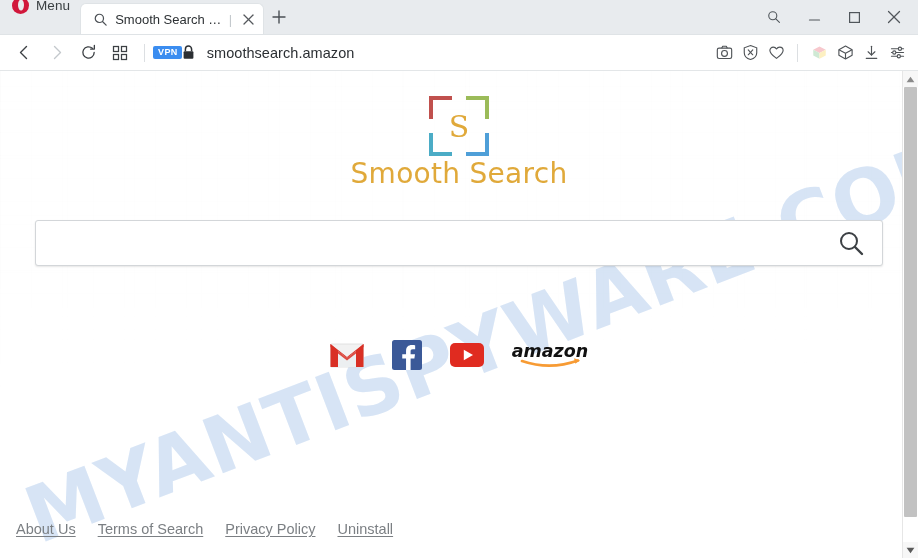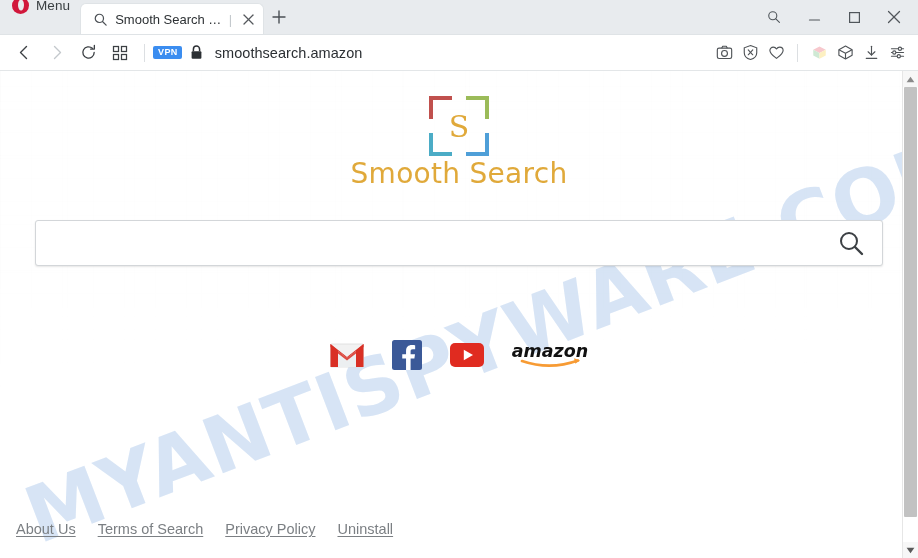--- a/index.html
+++ b/index.html
@@ -150,21 +150,21 @@
   .vpn-badge {
     flex: none;
     background: #3b8df0;
     color: #ffffff;
     font-size: 9px;
     font-weight: bold;
     letter-spacing: .4px;
     padding: 2px 4px 2px 5px;
     border-radius: 2px;
     line-height: 1;
-    margin-right: 8px;
+    margin-right: 0;
   }
   .lock-icon { flex: none; margin-right: 12px; display:flex; }
   .url-text {
     font-size: 14.5px;
     color: #2b2f33;
     letter-spacing: .05px;
     flex: 1;
     white-space: nowrap;
     overflow: hidden;
   }

